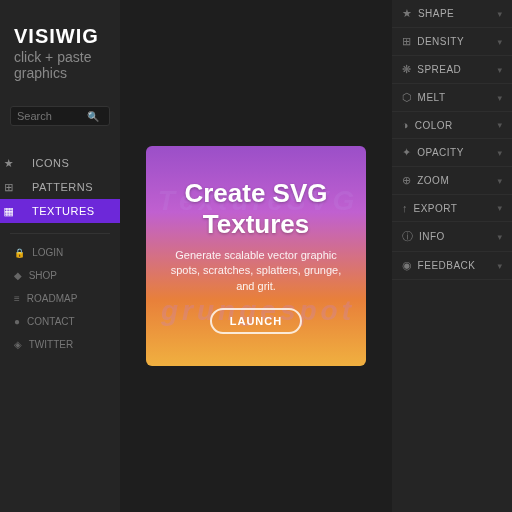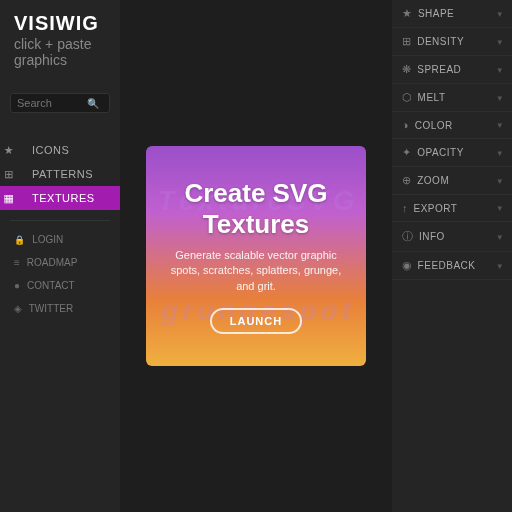--- a/index.html
+++ b/index.html
@@ -23,20 +23,21 @@
     }
 
     .logo-section {
       padding: 12px 14px 6px;
     }
     .logo-title {
       font-size: 20px;
       font-weight: bold;
       color: #fff;
       letter-spacing: 1px;
+      margin-top: 13px;
     }
     .logo-subtitle {
       font-size: 14px;
       color: #888;
       margin-top: 1px;
     }
 
     .search-box {
       margin: 19px 10px;
       background: #1a1a1a;
@@ -69,21 +70,21 @@
       gap: 16px;
       padding: 5px 2px;
       cursor: pointer;
       font-size: 11px;
       color: #aaa;
       text-transform: uppercase;
       letter-spacing: 0.5px;
     }
     .sidebar-item.active {
       color: #fff;
-      background: #a21caf;
+      background: #6d28d9;
     }
     .sidebar-item .icon {
       width: 14px;
       height: 14px;
       display: flex;
       align-items: center;
       justify-content: center;
       color: #888;
     }
     .sidebar-item.active .icon { color: #fff; }
@@ -276,20 +277,24 @@
       <span>TEXTURES</span>
     </div>
   </div>
 
   <div class="sidebar-divider"></div>
 
   <div class="sidebar-nav">
     <div class="nav-item">
       <span class="icon lock-icon"></span>
       <span>LOGIN</span>
+    </div>
+    <div class="nav-item">
+      <span class="icon shop-icon"></span>
+      <span>SHOP</span>
     </div>
     <div class="nav-item">
       <span class="icon road-icon"></span>
       <span>ROADMAP</span>
     </div>
     <div class="nav-item">
       <span class="icon contact-icon"></span>
       <span>CONTACT</span>
     </div>
     <div class="nav-item">

